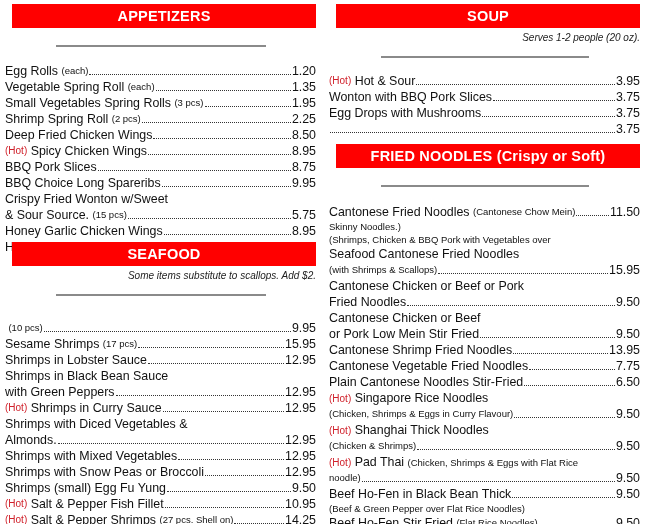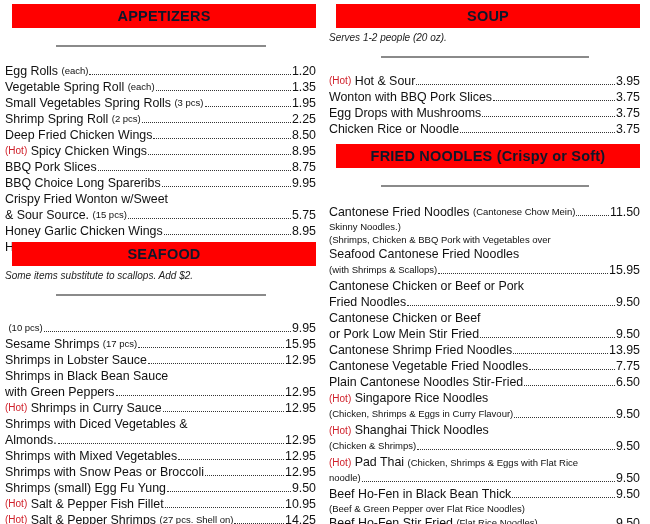--- a/index.html
+++ b/index.html
@@ -4,33 +4,33 @@
   <style>
     * { box-sizing: border-box; margin: 0; padding: 0; }
     html, body { width: 650px; height: 524px; background: #ffffff; overflow: hidden; }
     body { font-family: "Liberation Sans", sans-serif; color: #111111; position: relative; }
     .col { position: absolute; top: 0; }
     .col-left { left: 5px; width: 311px; }
     .col-right { left: 329px; width: 311px; }
     .section { position: absolute; left: 0; width: 100%; }
     .header {
       background: #ff0000;
-      color: #0f172a;
+      color: #ffffff;
       font-weight: bold;
       font-size: 14.5px;
       text-align: center;
       height: 24px;
       line-height: 24px;
       letter-spacing: 0.2px;
       margin-left: 7px;
     }
     .note {
       font-style: italic;
       font-size: 10px;
-      text-align: left;
+      text-align: right;
       color: #222;
       margin-top: 3px;
       height: 13px;
       line-height: 13px;
     }
     .divider {
       height: 2px;
       background: #8a8a8a;
       margin: 0 auto;
     }
@@ -247,21 +247,20 @@
       </div>
     <div class="item">
         <div class="row">
       <span class="name">Egg Drops with Mushrooms</span>
       <span class="dots"></span>
       <span class="price">3.75</span>
         </div>
       </div>
     <div class="item">
         <div class="row">
-      <span class="name">Chicken Rice or Noodle</span>
       <span class="dots"></span>
       <span class="price">3.75</span>
         </div>
       </div>
   </div>
 
   <div class="section" style="top:144px;">
     <div class="header">FRIED NOODLES (Crispy or Soft)</div>
     <div class="divider" style="width:208px; margin-top:17px;"></div>
   </div>

